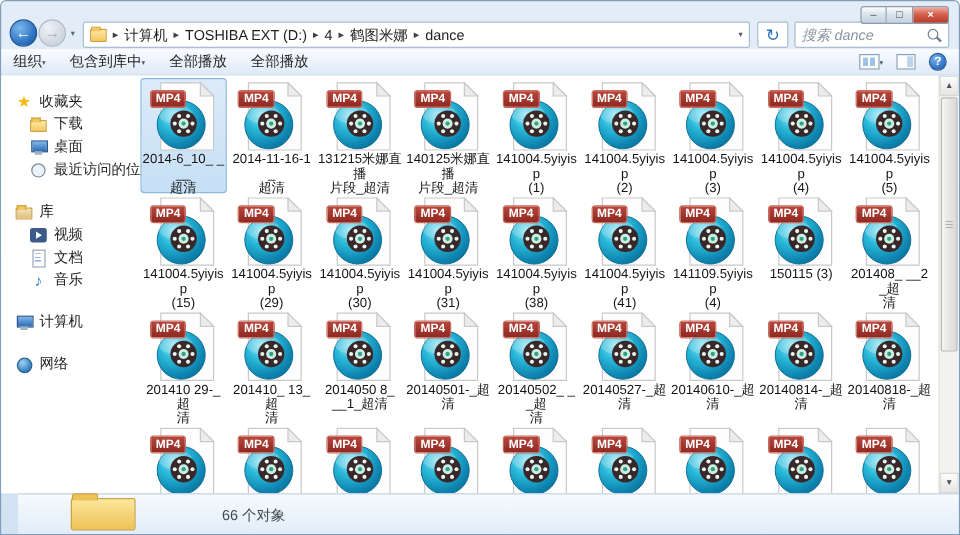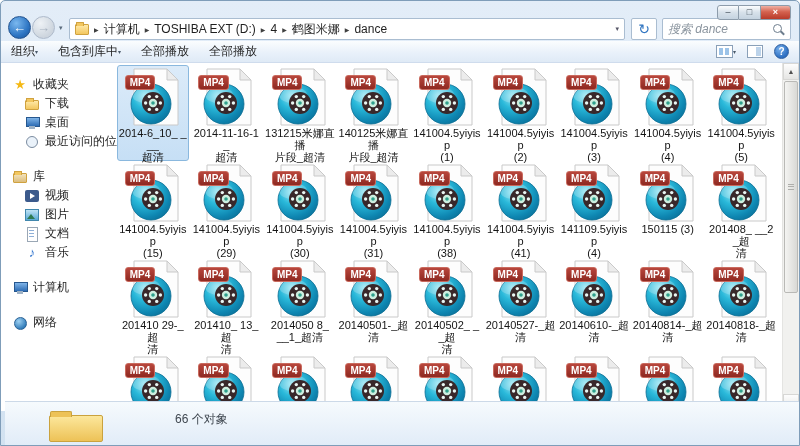--- a/index.html
+++ b/index.html
@@ -121,21 +121,21 @@
   .scrollbar { position:absolute; top:0; right:0; width:17px; bottom:0; background:#f1f1ef; border-left:1px solid #e4e4e2; }
   .sb-btn { position:absolute; left:0; right:0; height:17px; display:grid; place-items:center; font-size:7px;
             color:#505050; background:linear-gradient(#fdfdfd,#e5e5e3); border:1px solid #d7d7d5; cursor:pointer; }
   .sb-up { top:0; } .sb-down { bottom:0; }
   .sb-thumb { position:absolute; left:1px; right:1px; top:18px; height:212px; cursor:pointer;
               background:linear-gradient(90deg,#f4f4f2,#d9d9d6); border:1px solid #b9b9b6; border-radius:2px; }
   .sb-grip { position:absolute; left:3px; right:3px; top:50%; height:6px; margin-top:-3px;
              background:repeating-linear-gradient(#aeaeab 0 1px,transparent 1px 2.5px); }
 
   
-  .statusbar { position:absolute; left:4px; right:0; bottom:0; height:44px;
+  .statusbar { position:absolute; left:14px; right:0; bottom:0; height:34px;
                background:linear-gradient(#f6fafd,#e1ecf8); border-top:1px solid #ccd9e8; }
   .status-folder { position:absolute; left:44px; bottom:3px; width:54px; height:27px;
                background:linear-gradient(#fce79c,#edc257); border:1px solid #caa23e; border-radius:2px; }
   .status-folder::before { content:""; position:absolute; top:-5px; left:0; width:20px; height:5px;
                background:#edc257; border:1px solid #caa23e; border-bottom:none; border-radius:2px 2px 0 0; }
   .status-text { position:absolute; left:170px; top:9px; color:#3f4750; }
 </style>
 </head>
 <body>
 
@@ -260,24 +260,20 @@
     <div class="nav-row group-row">
       <span class="nav-icon icon-library"></span>
       <span class="nav-label">库</span>
     </div>
     <div class="nav-children">
   <div class="nav-row child-row">
     <span class="nav-icon icon-videos"></span>
     <span class="nav-label">视频</span>
   </div>
 
-  <div class="nav-row child-row">
-    <span class="nav-icon icon-pictures"></span>
-    <span class="nav-label">图片</span>
-  </div>
 
   <div class="nav-row child-row">
     <span class="nav-icon icon-documents"></span>
     <span class="nav-label">文档</span>
   </div>
 
   <div class="nav-row child-row">
     <span class="nav-icon icon-music">♪</span>
     <span class="nav-label">音乐</span>
   </div>

